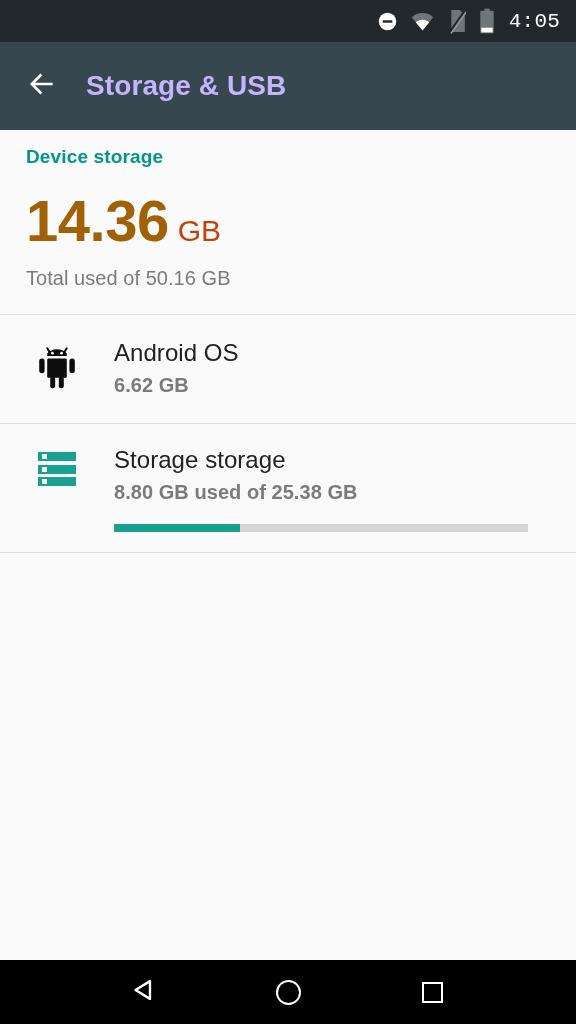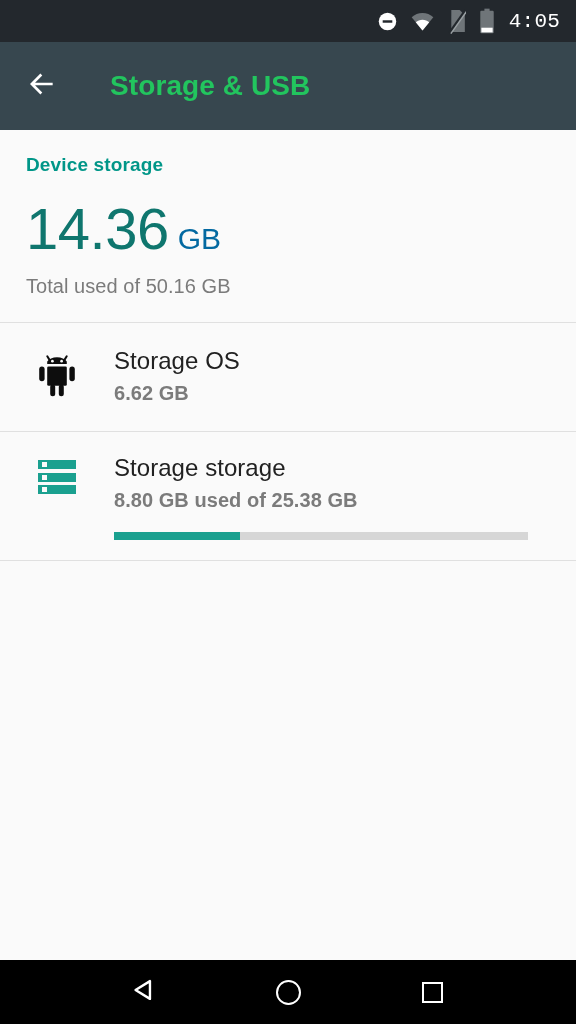--- a/index.html
+++ b/index.html
@@ -67,59 +67,59 @@
   .back-btn {
     width: 48px;
     height: 48px;
     display: flex;
     align-items: center;
     justify-content: center;
     cursor: pointer;
     margin-left: -6px;
   }
   .app-title {
-    color: #22c55e;
+    color: #c4b5fd;
     font-size: 28px;
     font-weight: 700;
-    margin-left: 44px;
+    margin-left: 20px;
     letter-spacing: 0.1px;
   }
 
   
   .content {
     flex: 1 1 auto;
     background: #fafafa;
     overflow: hidden;
     position: relative;
   }
 
   .summary {
-    padding: 24px 24px 24px 26px;
+    padding: 16px 24px 24px 26px;
     box-sizing: border-box;
   }
   .section-label {
     color: #009688;
     font-size: 19px;
     font-weight: 700;
     letter-spacing: 0.15px;
   }
   .big-number-row {
     display: flex;
     align-items: baseline;
     margin-top: 24px;
   }
   .big-number {
-    color: #0f766e;
+    color: #a16207;
     font-size: 58px;
-    font-weight: 400;
+    font-weight: 700;
     letter-spacing: -0.5px;
     line-height: 1;
   }
   .big-unit {
-    color: #0369a1;
+    color: #c2410c;
     font-size: 30px;
     font-weight: 400;
     margin-left: 9px;
     line-height: 1;
   }
   .summary-sub {
     color: #7b7b7b;
     font-size: 20px;
     margin-top: 17px;
     letter-spacing: 0.05px;
@@ -315,21 +315,21 @@
             <rect x="14.2" y="31.6" width="5" height="11.6" rx="2.5"></rect>
             <rect x="22.8" y="31.6" width="5" height="11.6" rx="2.5"></rect>
             <rect x="11.4" y="2.0" width="2.0" height="6.2" rx="1" transform="rotate(-32 12.4 5.1)"></rect>
             <rect x="28.6" y="2.0" width="2.0" height="6.2" rx="1" transform="rotate(32 29.6 5.1)"></rect>
           </g>
           <circle cx="16.4" cy="8.2" r="1.35" fill="#fafafa"></circle>
           <circle cx="25.6" cy="8.2" r="1.35" fill="#fafafa"></circle>
         </svg>
       </div>
       <div class="row-body">
-        <div class="row-title">Storage OS</div>
+        <div class="row-title">Android OS</div>
         <div class="row-sub">6.62 GB</div>
       </div>
     </div>
 
     <div class="divider"></div>
 
     <div class="row row-internal">
       <div class="row-icon">
         <div class="storage-icon">
           <div class="storage-bar">

